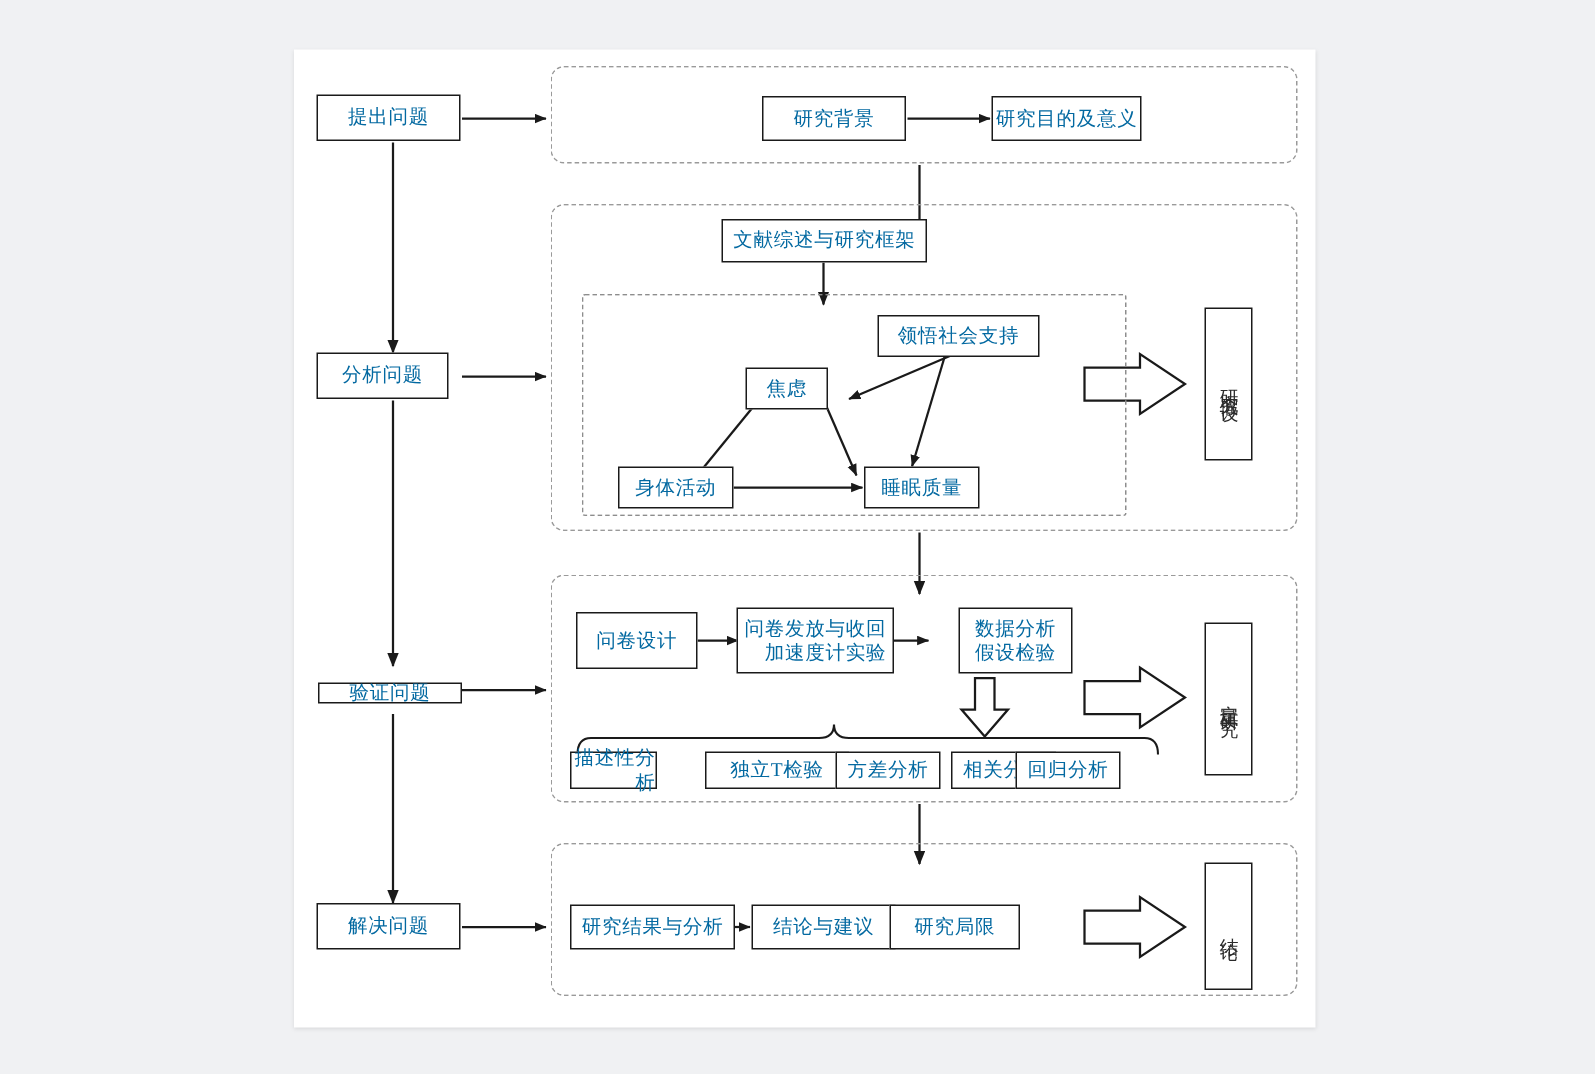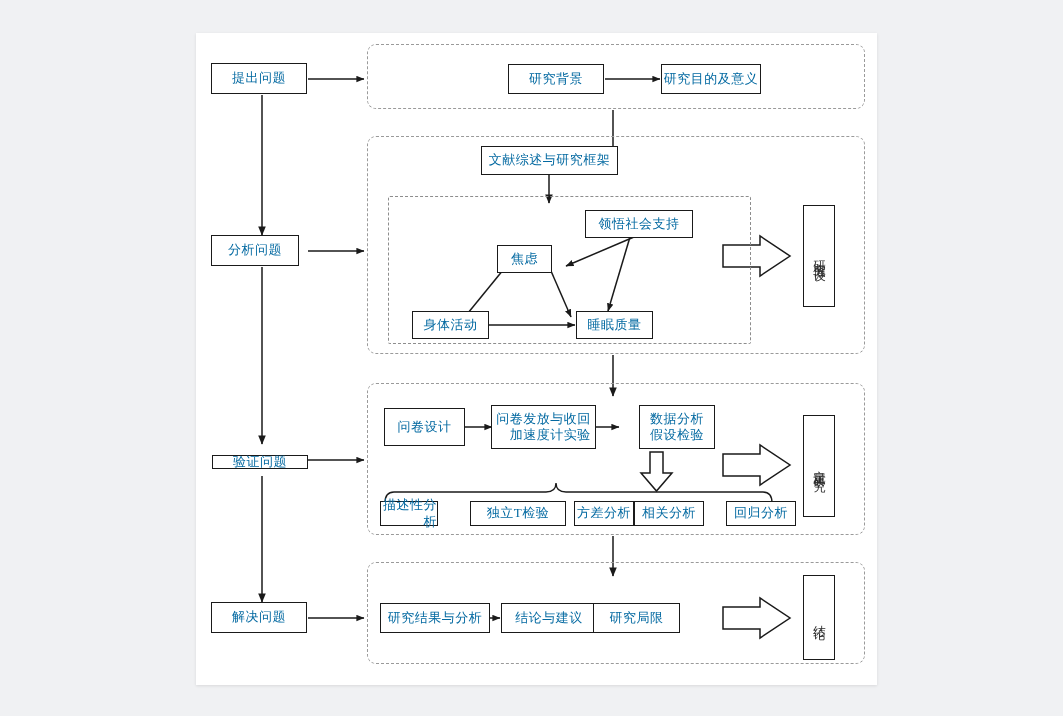--- a/index.html
+++ b/index.html
@@ -167,23 +167,23 @@
   <div class="vnode" style="left:803px; top:205px; width:32px; height:102px;">研究假设</div>
 
   <div class="node" style="left:384px; top:408px; width:81px; height:38px;">问卷设计</div>
   <div class="node" style="left:491px; top:405px; width:105px; height:44px;">问卷发放与收回
 加速度计实验</div>
   <div class="node" style="left:619px; top:405px; width:76px; height:44px;margin-left:20px;">数据分析
 假设检验</div>
 
   <div class="node thin" style="left:380px; top:501px; width:58px; height:25px;">描述性分析</div>
   <div class="node thin" style="left:470px; top:501px; width:96px; height:25px;">独立T检验</div>
-  <div class="node thin" style="left:574px; top:501px; width:60px; height:25px;">方差分析</div>
+  <div class="node thin" style="left:557px; top:501px; width:70px; height:25px;">方差分析</div>
   <div class="node thin" style="left:634px; top:501px; width:70px; height:25px;">相关分析</div>
-  <div class="node thin" style="left:726px; top:501px; width:70px; height:25px;">回归分析</div>
+  <div class="node thin" style="left:677px; top:501px; width:70px; height:25px;">回归分析</div>
 
   <div class="vnode" style="left:803px; top:415px; width:32px; height:102px;">定量研究</div>
 
   <div class="node" style="left:380px; top:603px; width:110px; height:30px;">研究结果与分析</div>
   <div class="node" style="left:501px; top:603px; width:96px; height:30px;">结论与建议</div>
   <div class="node" style="left:593px; top:603px; width:87px; height:30px;">研究局限</div>
 
   <div class="vnode" style="left:803px; top:575px; width:32px; height:85px;">结论</div>
 
 </div>

